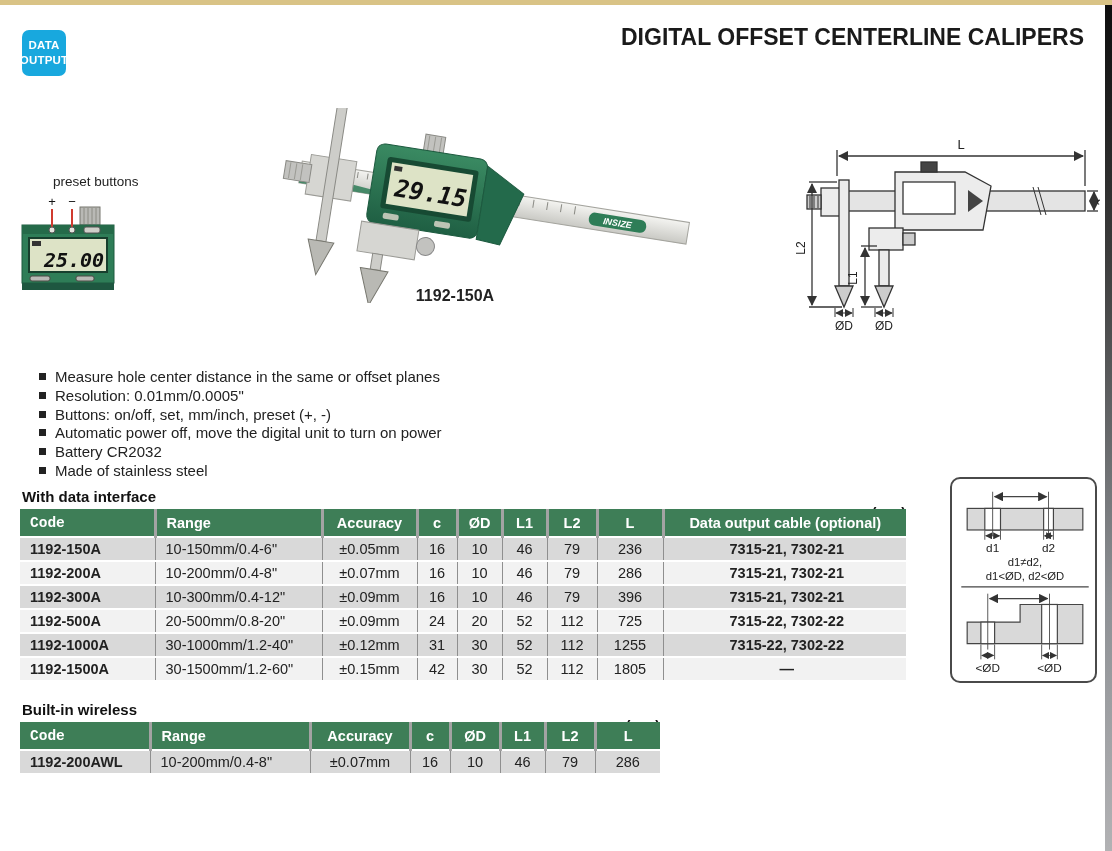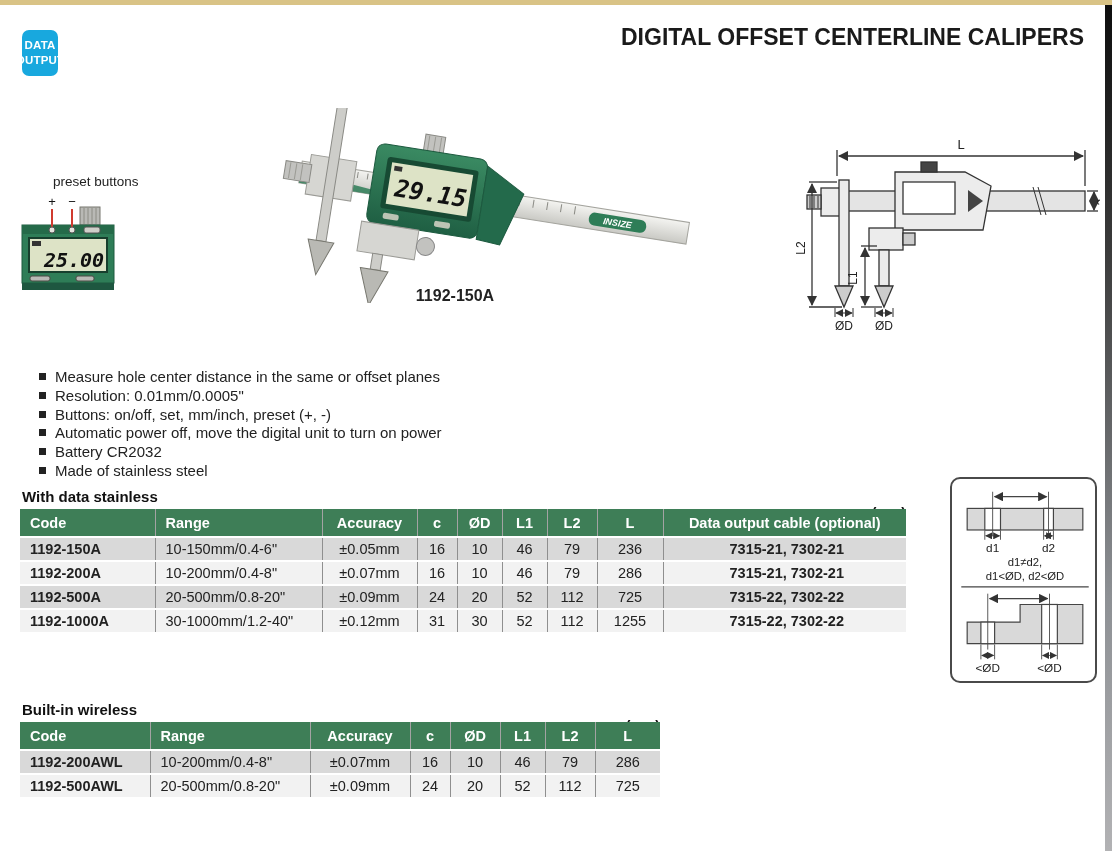--- a/index.html
+++ b/index.html
@@ -4,43 +4,43 @@
 <style>
   html,body{margin:0;padding:0;}
   body{
     width:1112px;height:851px;position:relative;background:#ffffff;
     font-family:"Liberation Sans", sans-serif;color:#222;overflow:hidden;
   }
   .top-strip{position:absolute;left:0;top:0;width:1112px;height:5px;background:#d9c386;z-index:9;}
   .page-edge{position:absolute;right:0;top:0;width:7px;height:851px;
     background:linear-gradient(#0d0d0d 0%,#3c3c3c 30%,#8d9094 70%,#b2b2b4 100%);}
   .badge{
-    position:absolute;left:22px;top:30px;width:36px;height:46px;background:#18a8de;
+    position:absolute;left:22px;top:30px;width:44px;height:46px;background:#18a8de;
     border-radius:7px;color:#fff;font-weight:bold;font-size:11.5px;line-height:1.3;
     display:flex;flex-direction:column;align-items:center;justify-content:center;letter-spacing:.2px;
   }
   .title{position:absolute;top:24px;right:28px;font-size:23px;font-weight:bold;color:#1a1a1a;}
   .preset-label{position:absolute;left:25px;top:174px;font-size:13.5px;margin-left:28px;}
   .preset-img{position:absolute;left:18px;top:192px;}
   .caliper-img{position:absolute;left:272px;top:108px;}
   .product-code{position:absolute;left:300px;top:287px;width:310px;text-align:center;font-weight:bold;font-size:16px;}
   .tech-diagram{position:absolute;left:795px;top:136px;}
   .features{position:absolute;left:22px;top:353px;list-style:none;margin:16px;padding:0;font-size:15px;}
   .features li{position:relative;padding-left:17px;margin-bottom:3px;line-height:15.8px;}
   .features li::before{content:"";position:absolute;left:1px;top:4px;width:7px;height:7px;background:#222;}
   .tbl-caption{position:absolute;font-weight:bold;font-size:15px;color:#111;}
   .tbl-mm{position:absolute;font-weight:bold;font-size:14px;color:#111;text-align:right;margin-top:16px;}
   #cap1{left:22px;top:488px;}   #cap1mm{left:20px;top:489px;width:886px;}
   #cap2{left:22px;top:701px;}   #cap2mm{left:20px;top:702px;width:640px;}
   table{position:absolute;border-collapse:collapse;table-layout:fixed;font-size:14.5px;color:#222;}
   #table1{left:20px;top:509px;width:886px;}
   #table2{left:20px;top:722px;width:640px;}
   thead th{background:#3e7e57;color:#fff;font-weight:bold;height:27px;padding:0;
-    border-left:1px solid #a3a3a3;text-align:center;}
-  thead th:first-child{border-left:none;}
+    border-left:3px solid #a3a3a3;text-align:center;}
+  thead th:first-child{border-left:none;font-family:Liberation Mono, monospace;}
   thead th:nth-child(1),thead th:nth-child(2){text-align:left;padding-left:10px;}
   tbody td{height:22px;text-align:center;border-left:1px solid #8f8f8f;border-top:2px solid #fff;padding:0;}
   tbody td:first-child{border-left:none;font-weight:bold;}
   tbody td:nth-child(1),tbody td:nth-child(2){text-align:left;padding-left:10px;}
   tbody tr:nth-child(odd){background:#d9d9d9;}
   tbody tr:nth-child(even){background:#f2f2f2;}
   #table1 tbody td:last-child{font-weight:bold;text-align:center;padding-left:4px;}
   .side-box{position:absolute;left:950px;top:477px;width:136px;height:202px;
     border:2px solid #4a4a4a;border-radius:10px;background:#fff;padding-left:7px;}
   svg text{font-family:"Liberation Sans", sans-serif;}
@@ -198,21 +198,21 @@
 
 <ul class="features">
   <li>Measure hole center distance in the same or offset planes</li>
   <li>Resolution: 0.01mm/0.0005"</li>
   <li>Buttons: on/off, set, mm/inch, preset (+, -)</li>
   <li>Automatic power off, move the digital unit to turn on power</li>
   <li>Battery CR2032</li>
   <li>Made of stainless steel</li>
 </ul>
 
-<div class="tbl-caption" id="cap1">With data stainless</div>
+<div class="tbl-caption" id="cap1">With data interface</div>
 <div class="tbl-mm" id="cap1mm">(mm)</div>
 
 <table id="table1">
   <colgroup>
     <col style="width:135px">
       <col style="width:167px">
       <col style="width:95px">
       <col style="width:40px">
     <col style="width:45px">
       <col style="width:45px">
@@ -250,40 +250,62 @@
         <td>10-200mm/0.4-8"</td>
         <td>±0.07mm</td>
         <td>16</td>
         <td>10</td>
         <td>46</td>
         <td>79</td>
         <td>286</td>
         <td>7315-21, 7302-21</td>
       </tr>
       <tr>
+        <td>1192-300A</td>
+        <td>10-300mm/0.4-12"</td>
+        <td>±0.09mm</td>
+        <td>16</td>
+        <td>10</td>
+        <td>46</td>
+        <td>79</td>
+        <td>396</td>
+        <td>7315-21, 7302-21</td>
+      </tr>
+      <tr>
         <td>1192-500A</td>
         <td>20-500mm/0.8-20"</td>
         <td>±0.09mm</td>
         <td>24</td>
         <td>20</td>
         <td>52</td>
         <td>112</td>
         <td>725</td>
         <td>7315-22, 7302-22</td>
       </tr>
       <tr>
         <td>1192-1000A</td>
         <td>30-1000mm/1.2-40"</td>
         <td>±0.12mm</td>
         <td>31</td>
         <td>30</td>
         <td>52</td>
         <td>112</td>
         <td>1255</td>
         <td>7315-22, 7302-22</td>
+      </tr>
+      <tr>
+        <td>1192-1500A</td>
+        <td>30-1500mm/1.2-60"</td>
+        <td>±0.15mm</td>
+        <td>42</td>
+        <td>30</td>
+        <td>52</td>
+        <td>112</td>
+        <td>1805</td>
+        <td>—</td>
       </tr>
     </tbody>
 </table>
 
 <div class="tbl-caption" id="cap2">Built-in wireless</div>
 <div class="tbl-mm" id="cap2mm">(mm)</div>
 
 <table id="table2">
   <colgroup>
     <col style="width:130px">
@@ -310,30 +332,20 @@
   <tbody>
       <tr>
         <td>1192-200AWL</td>
         <td>10-200mm/0.4-8"</td>
         <td>±0.07mm</td>
         <td>16</td>
         <td>10</td>
         <td>46</td>
         <td>79</td>
         <td>286</td>
-      </tr>
-      <tr>
-        <td>1192-500AWL</td>
-        <td>20-500mm/0.8-20"</td>
-        <td>±0.09mm</td>
-        <td>24</td>
-        <td>20</td>
-        <td>52</td>
-        <td>112</td>
-        <td>725</td>
       </tr>
     </tbody>
 </table>
 
 <div class="side-box">
   <svg width="132" height="198" viewBox="0 0 134 202">
     <g stroke="#444" stroke-width="1.2" fill="none">
       <rect x="8" y="30" width="118" height="22" fill="#d9d9d9"></rect>
       <rect x="26" y="30" width="16" height="22" fill="#ffffff"></rect>
       <rect x="86" y="30" width="10" height="22" fill="#ffffff"></rect>

